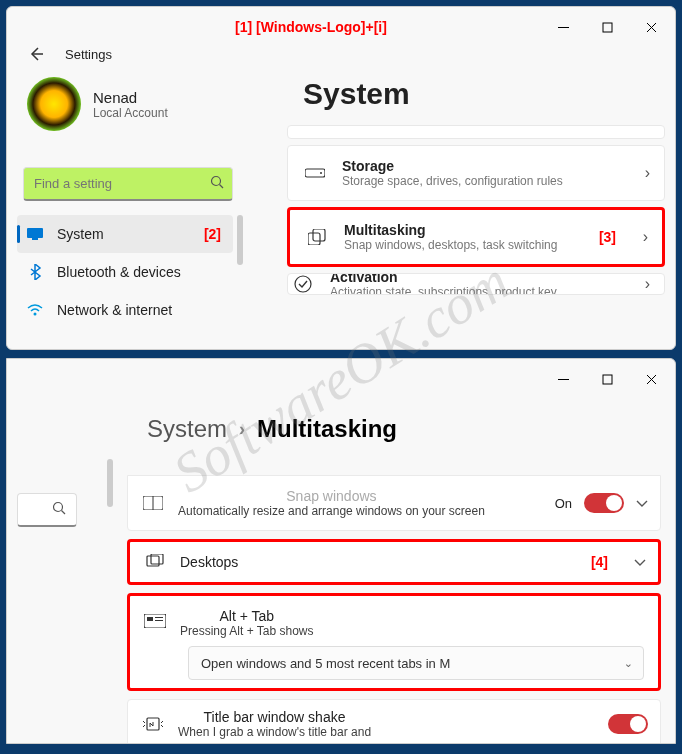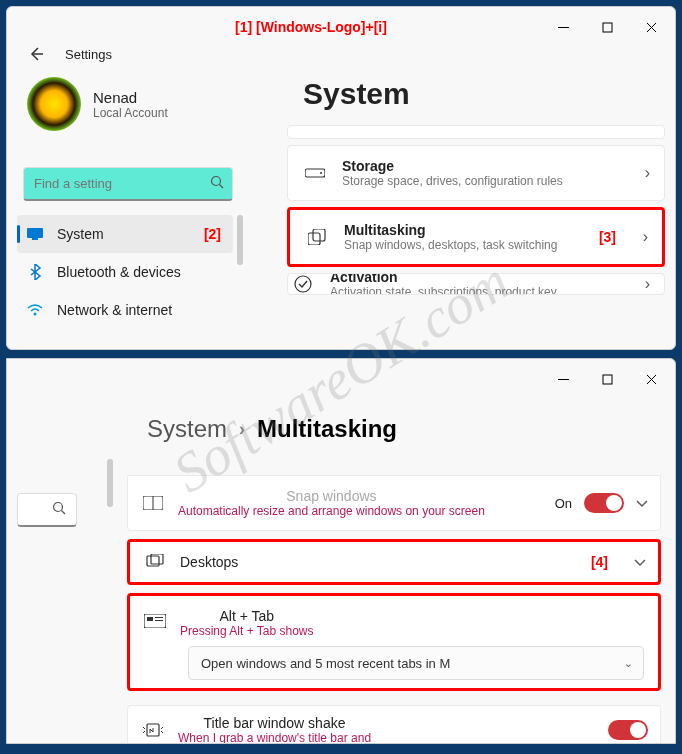--- a/index.html
+++ b/index.html
@@ -18,21 +18,21 @@
 .annotation1 { position: absolute; top: 12px; left: 228px; color: #f00; font-weight: bold; font-size: 14px; }
 .annotation-label { color: #f00; font-weight: bold; font-size: 14px; }
 
 .profile { position: absolute; top: 70px; left: 20px; display: flex; align-items: center; gap: 12px; }
 .avatar { width: 54px; height: 54px; border-radius: 50%; background: radial-gradient(circle at 50% 50%, #ffe600 0%, #ffb400 35%, #2a1a00 55%, #6db81e 70%, #3a8a0a 100%); }
 .username { font-size: 15px; font-weight: 400; color: #222; }
 .acct-type { font-size: 12px; color: #666; }
 
 .heading { position: absolute; top: 70px; left: 296px; font-size: 30px; font-weight: 600; color: #222; }
 
-.search-wrap { position: absolute; top: 160px; left: 16px; width: 210px; height: 34px; background: #5eead4; border: 1px solid #ddd; border-bottom: 2px solid #888; border-radius: 4px; display: flex; align-items: center; padding: 0 10px; }
+.search-wrap { position: absolute; top: 160px; left: 16px; width: 210px; height: 34px; background: #bef264; border: 1px solid #ddd; border-bottom: 2px solid #888; border-radius: 4px; display: flex; align-items: center; padding: 0 10px; }
 .search-wrap input { flex: 1; border: none; outline: none; font-size: 13px; background: transparent; }
 .search-wrap .sicon { color: #555; }
 
 .sidebar { position: absolute; top: 208px; left: 10px; width: 216px; }
 .nav-item { height: 38px; display: flex; align-items: center; padding: 0 10px; gap: 14px; font-size: 14px; color: #222; border-radius: 4px; cursor: pointer; position: relative; }
 .nav-item.selected { background: #eaeaea; }
 .nav-item.selected::before { content: ""; position: absolute; left: 0; top: 10px; bottom: 10px; width: 3px; background: #0067c0; border-radius: 2px; }
 .nav-icon { width: 16px; height: 16px; display: flex; align-items: center; justify-content: center; }
 .nav-icon.blue { color: #0078d4; }
 .nav2-inline { position: absolute; right: 12px; }
@@ -53,32 +53,32 @@
 .search2 { position: absolute; left: 10px; top: 134px; width: 60px; height: 34px; background: #fff; border: 1px solid #ddd; border-bottom: 2px solid #888; border-radius: 4px; display: flex; align-items: center; justify-content: flex-end; padding-right: 10px; }
 
 .breadcrumb { position: absolute; top: 56px; left: 140px; font-size: 24px; font-weight: 600; display: flex; align-items: center; gap: 12px; }
 .breadcrumb .sys { font-weight: 400; color: #555; }
 .breadcrumb .chev2 { color: #888; font-size: 18px; }
 
 .panel2 { position: absolute; top: 116px; left: 120px; right: 14px; text-align: center; }
 .prow { background: #fff; border: 1px solid #eaeaea; border-radius: 4px; margin-bottom: 8px; padding: 12px 14px; display: flex; align-items: center; gap: 14px; position: relative; cursor: pointer; }
 .prow .picon { width: 22px; color: #333; display: flex; align-items: center; justify-content: center; }
 .ptitle { font-size: 14px; color: #222; }
-.psub { font-size: 12px; color: #be185d; }
+.psub { font-size: 12px; color: #404040; }
 .prow .right { position: absolute; right: 12px; display: flex; align-items: center; gap: 12px; }
 .toggle { width: 40px; height: 20px; background: #d13438; border-radius: 10px; position: relative; }
 .toggle.on::after { content: ""; position: absolute; right: 2px; top: 2px; width: 16px; height: 16px; background: #fff; border-radius: 50%; }
 .expand-chev { color: #555; }
 .onlabel { font-size: 13px; color: #222; }
 .prow.hl { border: 3px solid #f00; }
 .prow.snap { border-top-left-radius: 0; border-top-right-radius: 0; }
 .prow.snap .ptitle { color: #aaa; }
 .hl-num4 { position: absolute; right: 50px; color: #f00; font-weight: bold; font-size: 14px; }
 
-.alttab-group { border: 3px solid #f00; border-radius: 4px; padding: 8px 0; margin-bottom: 14px; background: #fff; }
+.alttab-group { border: 3px solid #f00; border-radius: 4px; padding: 8px 0; margin-bottom: 8px; background: #fff; }
 .alttab-header { padding: 4px 14px 8px 14px; display: flex; align-items: center; gap: 14px; }
 .dropdown { margin: 0 14px 0 58px; background: #fbfbfb; border: 1px solid #ddd; border-radius: 4px; height: 34px; display: flex; align-items: center; padding: 0 12px; font-size: 13px; color: #333; position: relative; cursor: pointer; }
 .dropdown .ddchev { position: absolute; right: 10px; color: #666; font-size: 11px; }
 
 .prow.shake { overflow: hidden; height: 50px; }
 
 .watermark { position: absolute; top: 50%; left: 50%; transform: translate(-50%, -50%) rotate(-32deg); font-size: 56px; font-family: Georgia, serif; font-style: italic; color: rgba(120,120,120,0.22); pointer-events: none; white-space: nowrap; z-index: 99; }
 </style>
 </head>
 <body>

